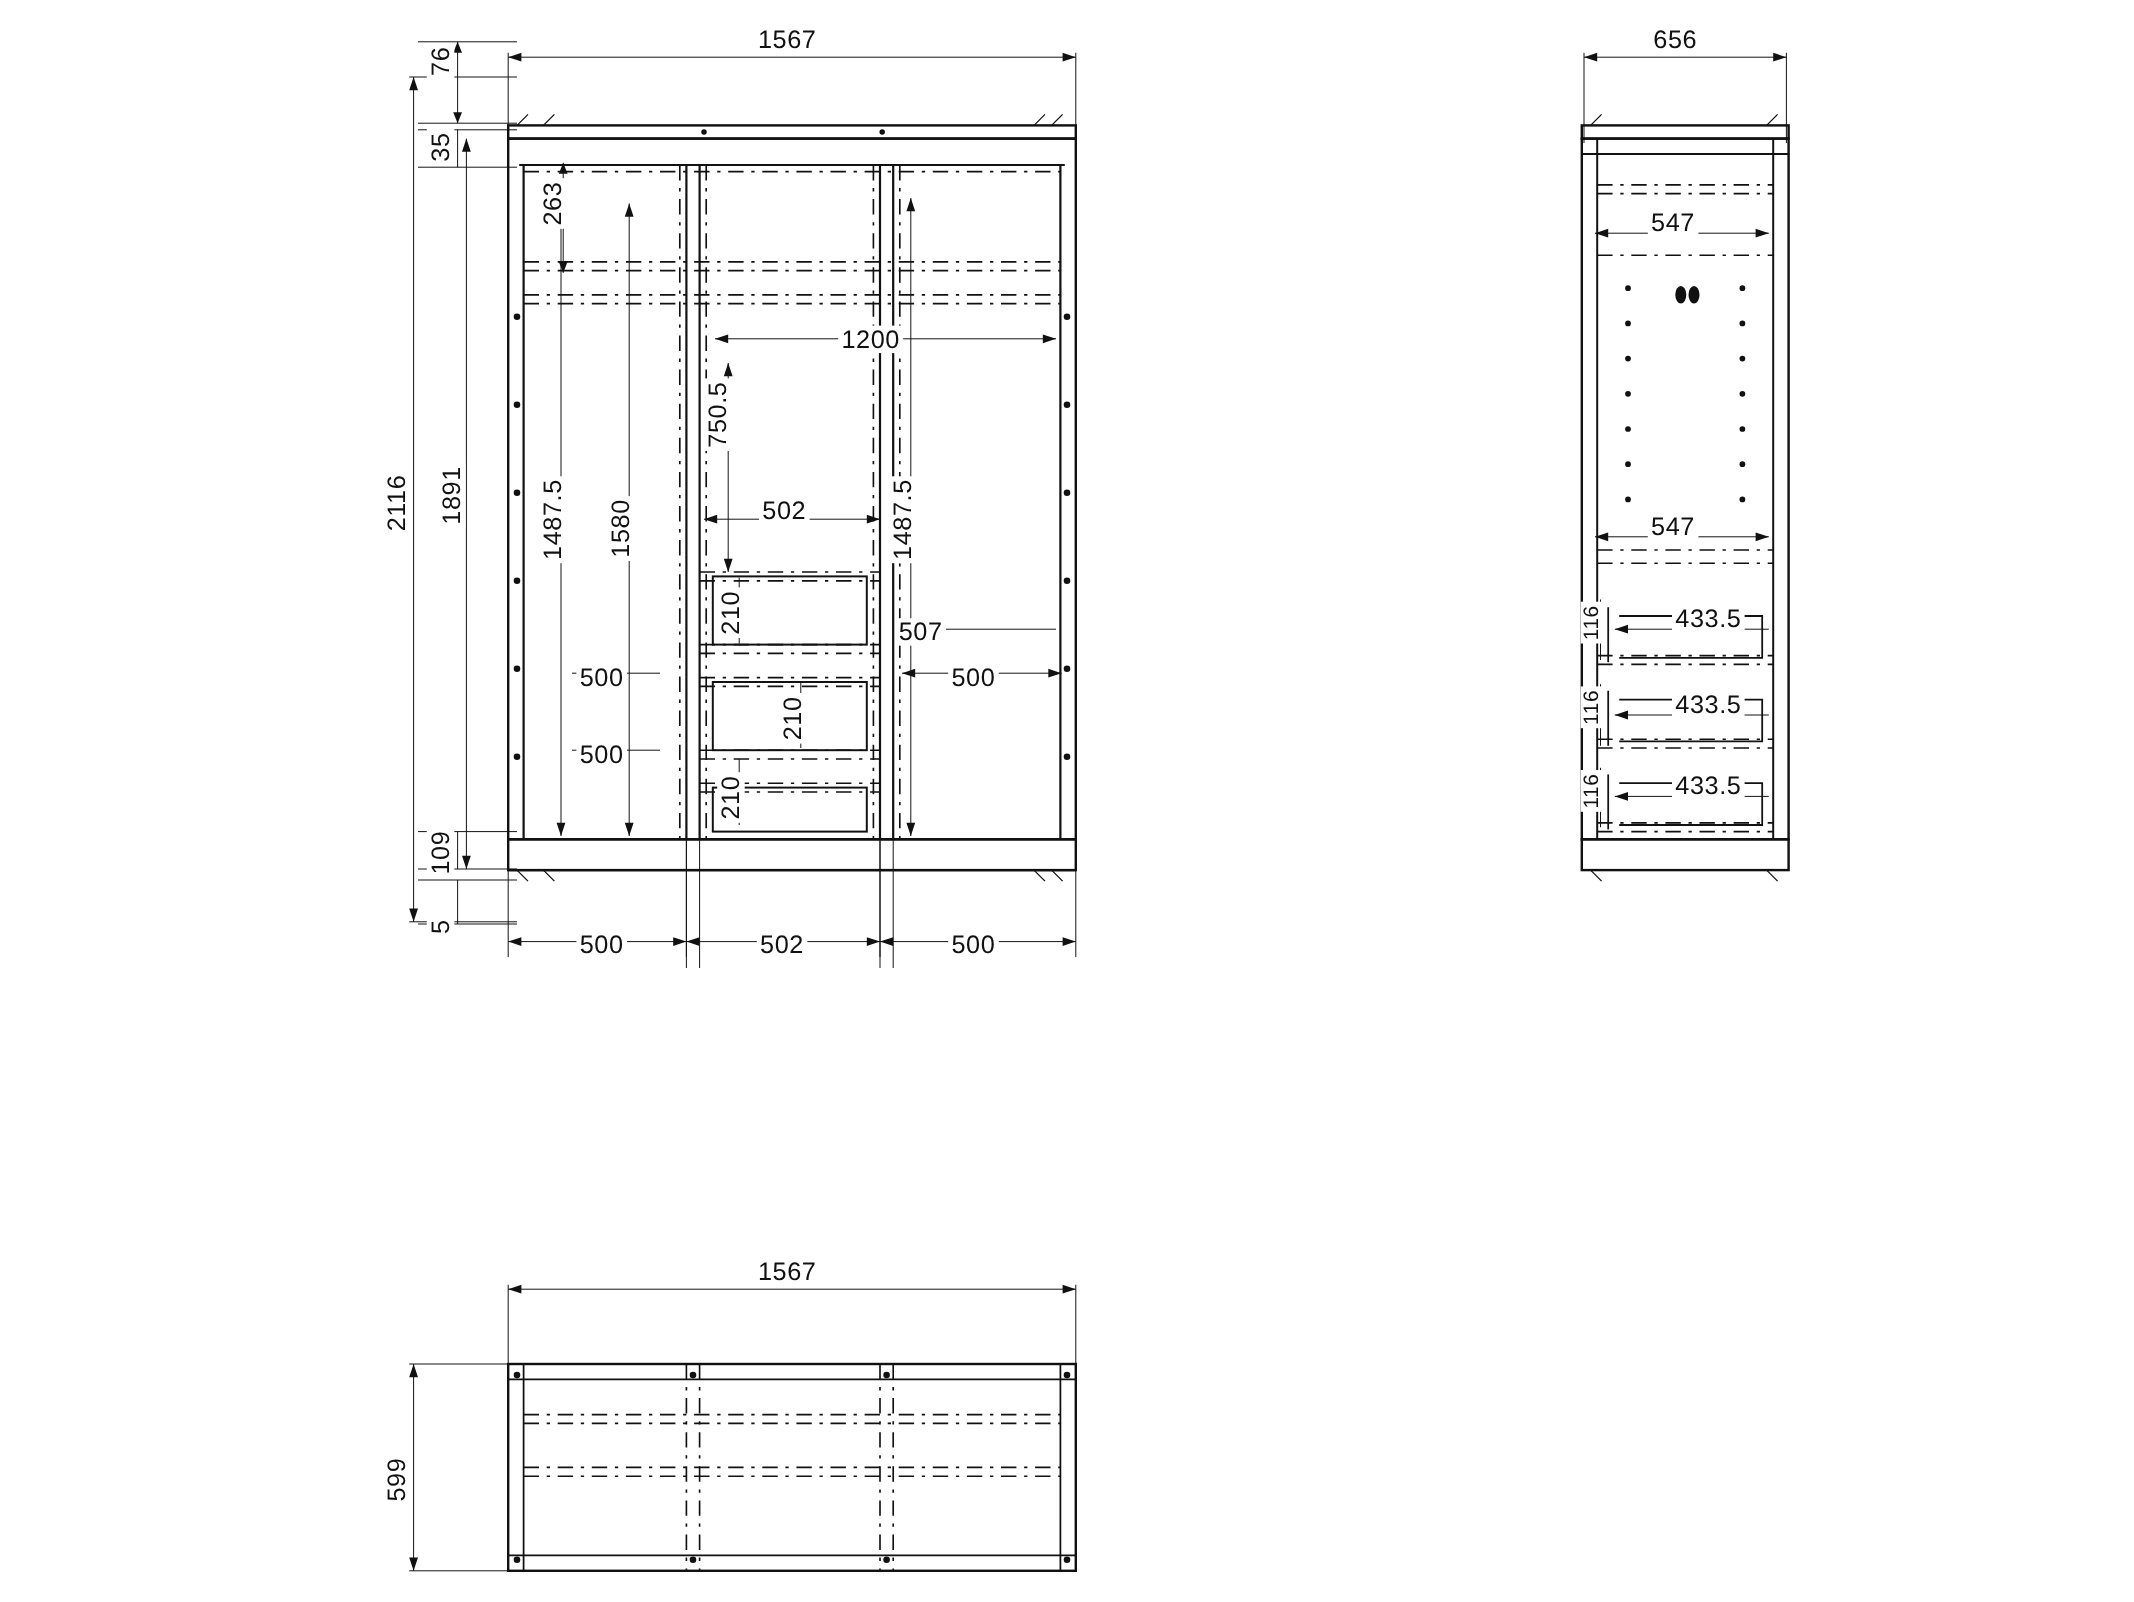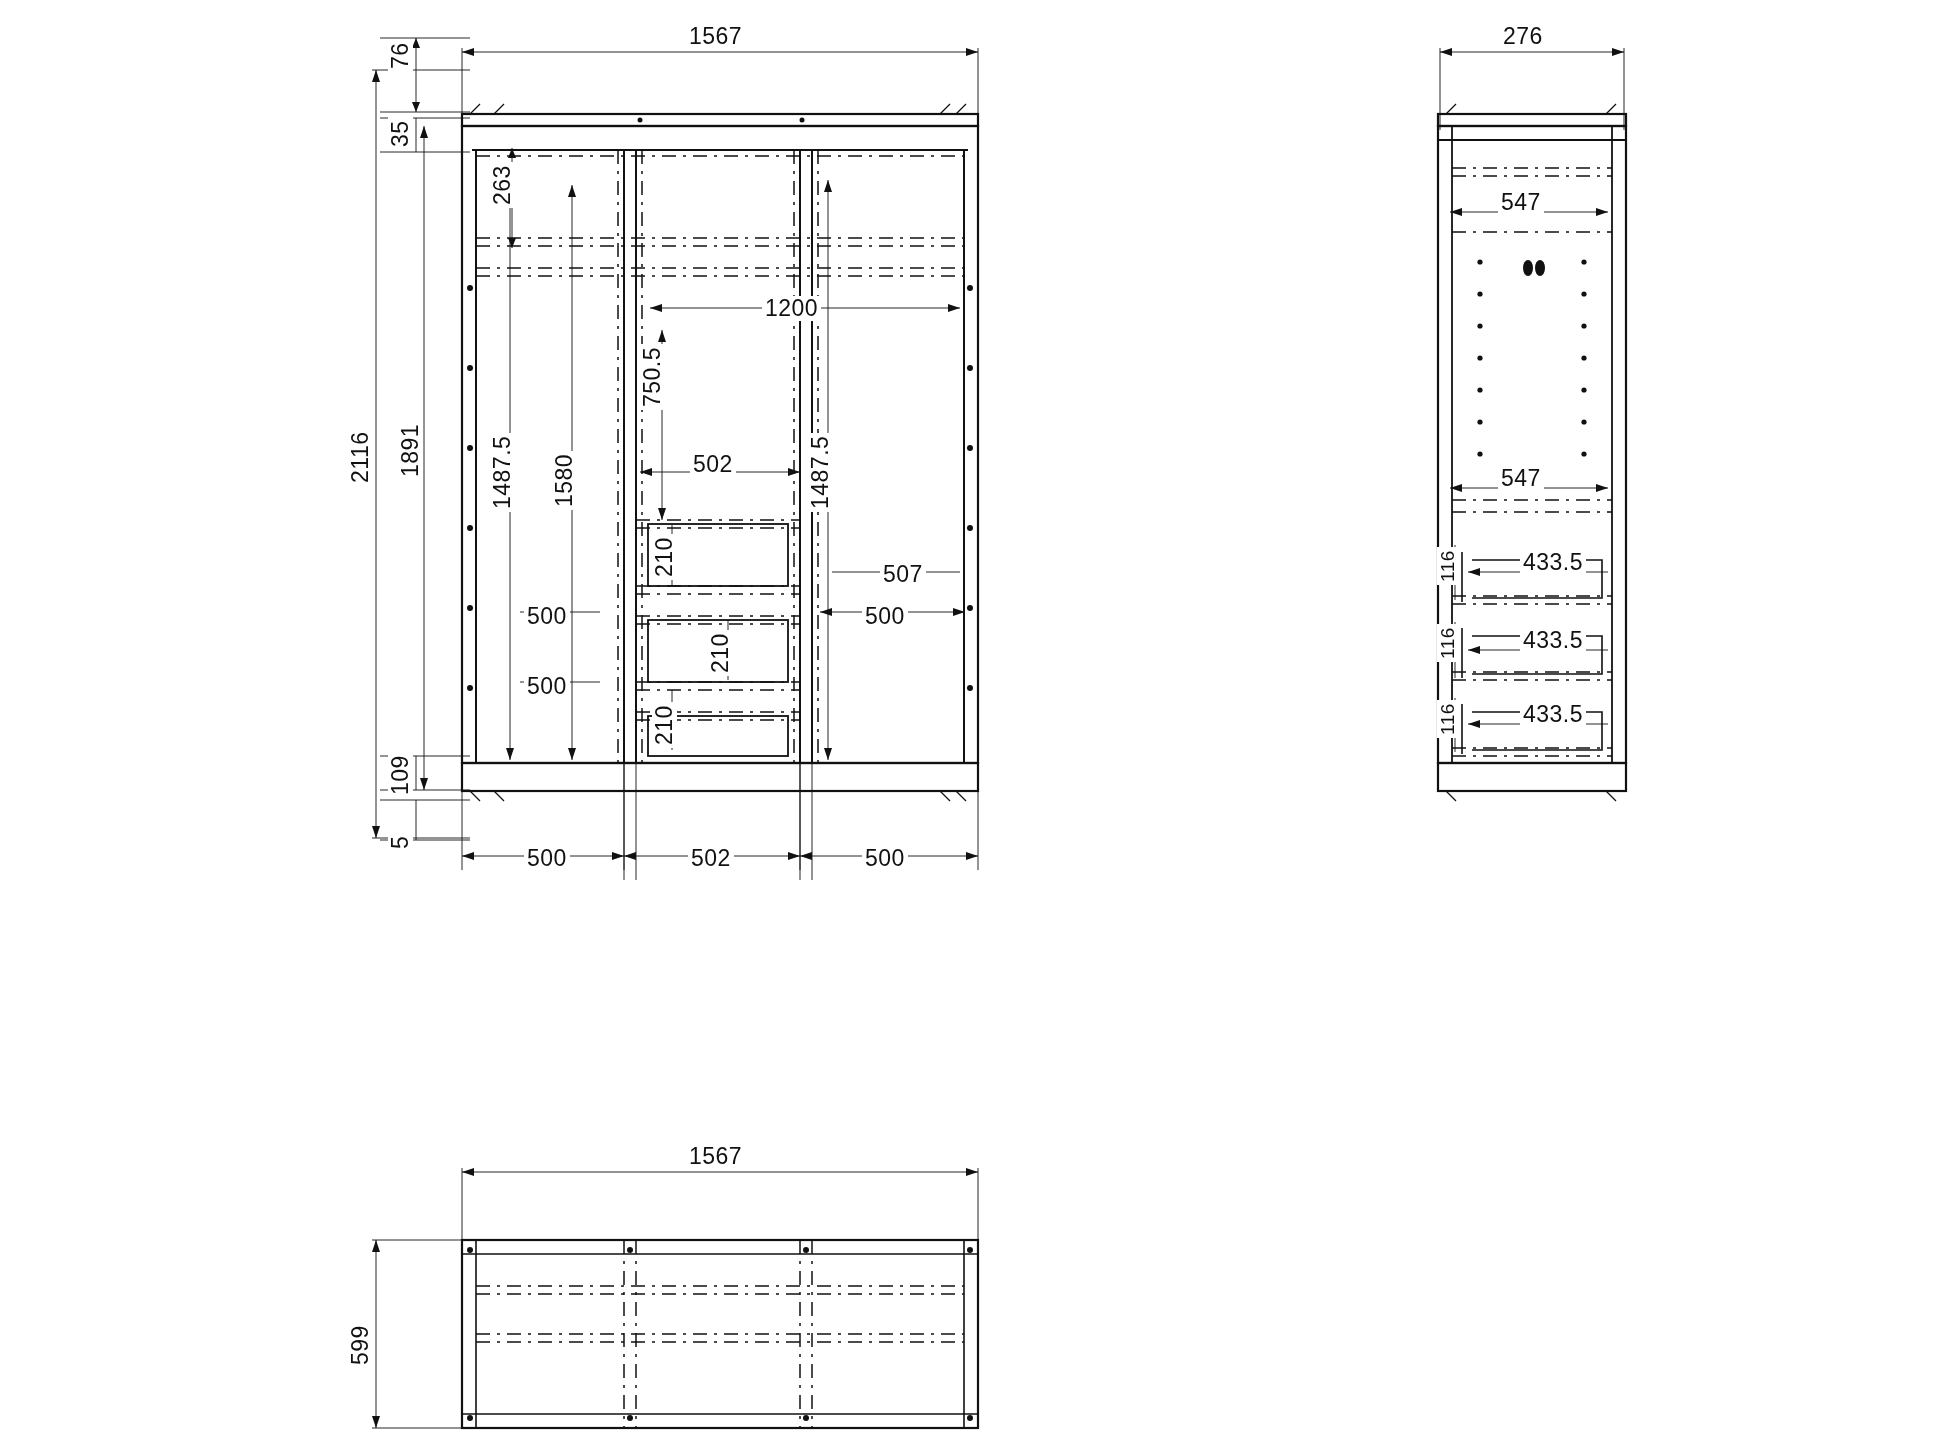--- a/index.html
+++ b/index.html
@@ -367,31 +367,31 @@
 <div class="dim vert" style="left:490px; top:208px;">263</div>
 <div class="dim" style="left:762px; top:296px;">1200</div>
 <div class="dim vert" style="left:640px; top:410px;">750.5</div>
 <div class="dim" style="left:690px; top:452px;">502</div>
 <div class="dim vert" style="left:490px; top:512px;">1487.5</div>
 <div class="dim vert" style="left:808px; top:512px;">1487.5</div>
 <div class="dim vert" style="left:552px; top:510px;">1580</div>
 <div class="dim vert" style="left:652px; top:580px;">210</div>
 <div class="dim vert" style="left:708px; top:676px;">210</div>
 <div class="dim vert" style="left:652px; top:748px;">210</div>
-<div class="dim" style="left:880px; top:562px;">507</div>
+<div class="dim" style="left:814px; top:562px;">507</div>
 <div class="dim" style="left:524px; top:604px;">500</div>
 <div class="dim" style="left:524px; top:674px;">500</div>
 <div class="dim" style="left:862px; top:604px;">500</div>
 <div class="dim" style="left:524px; top:846px;">500</div>
 <div class="dim" style="left:688px; top:846px;">502</div>
 <div class="dim" style="left:862px; top:846px;">500</div>
 <div class="dim vert" style="left:388px; top:798px;">109</div>
 <div class="dim vert" style="left:388px; top:852px;">5</div>
 
-<div class="dim" style="left:1500px; top:24px;">276</div>
+<div class="dim" style="left:1500px; top:24px;">656</div>
 <div class="dim" style="left:1498px; top:190px;">547</div>
 <div class="dim" style="left:1498px; top:466px;">547</div>
 <div class="dim" style="left:1520px; top:550px;">433.5</div>
 <div class="dim" style="left:1520px; top:628px;">433.5</div>
 <div class="dim" style="left:1520px; top:702px;">433.5</div>
 <div class="dim vert" style="left:1437px; top:585px; font-size:19px;">116</div>
 <div class="dim vert" style="left:1437px; top:662px; font-size:19px;">116</div>
 <div class="dim vert" style="left:1437px; top:738px; font-size:19px;">116</div>
 
 <div class="dim" style="left:686px; top:1144px;">1567</div>

